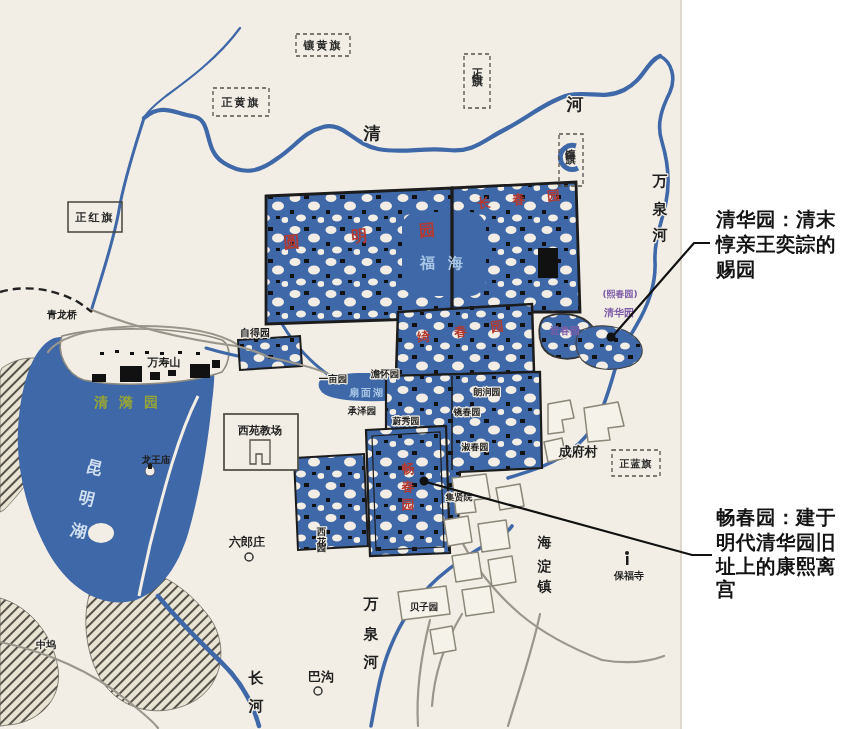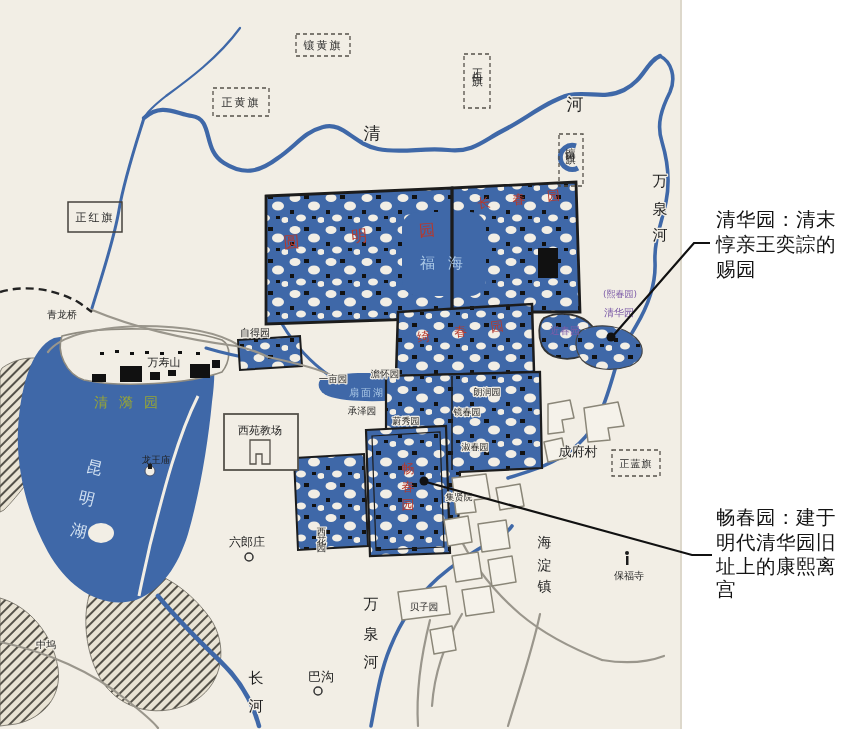--- a/index.html
+++ b/index.html
@@ -1,16 +1,16 @@
 <!DOCTYPE html>
 <html><head>
 <meta charset="utf-8">
 <style>
   html,body{margin:0;padding:0;background:#ffffff;}
-  .stage{width:700px;height:729px;position:relative;font-family:"DejaVu Sans",sans-serif;}
+  .stage{width:700px;height:729px;position:relative;font-family:"DejaVu Sans",sans-serif;font-weight:bold;}
   svg{display:block;}
   text{font-family:"DejaVu Sans",sans-serif;fill:#1f1f1f;}
   .v{writing-mode:vertical-rl;text-orientation:upright;}
   .halo{paint-order:stroke;stroke:#f2eee5;stroke-width:2.6px;stroke-linejoin:round;}
   .red{fill:#b5392e;}
   .green{fill:#96a437;}
   .purple{fill:#7d5ca8;}
   .lblue{fill:#aac8e6;}
   .lakeText{fill:#d3e2f2;}
   .banner{fill:#2a2a2a;}

